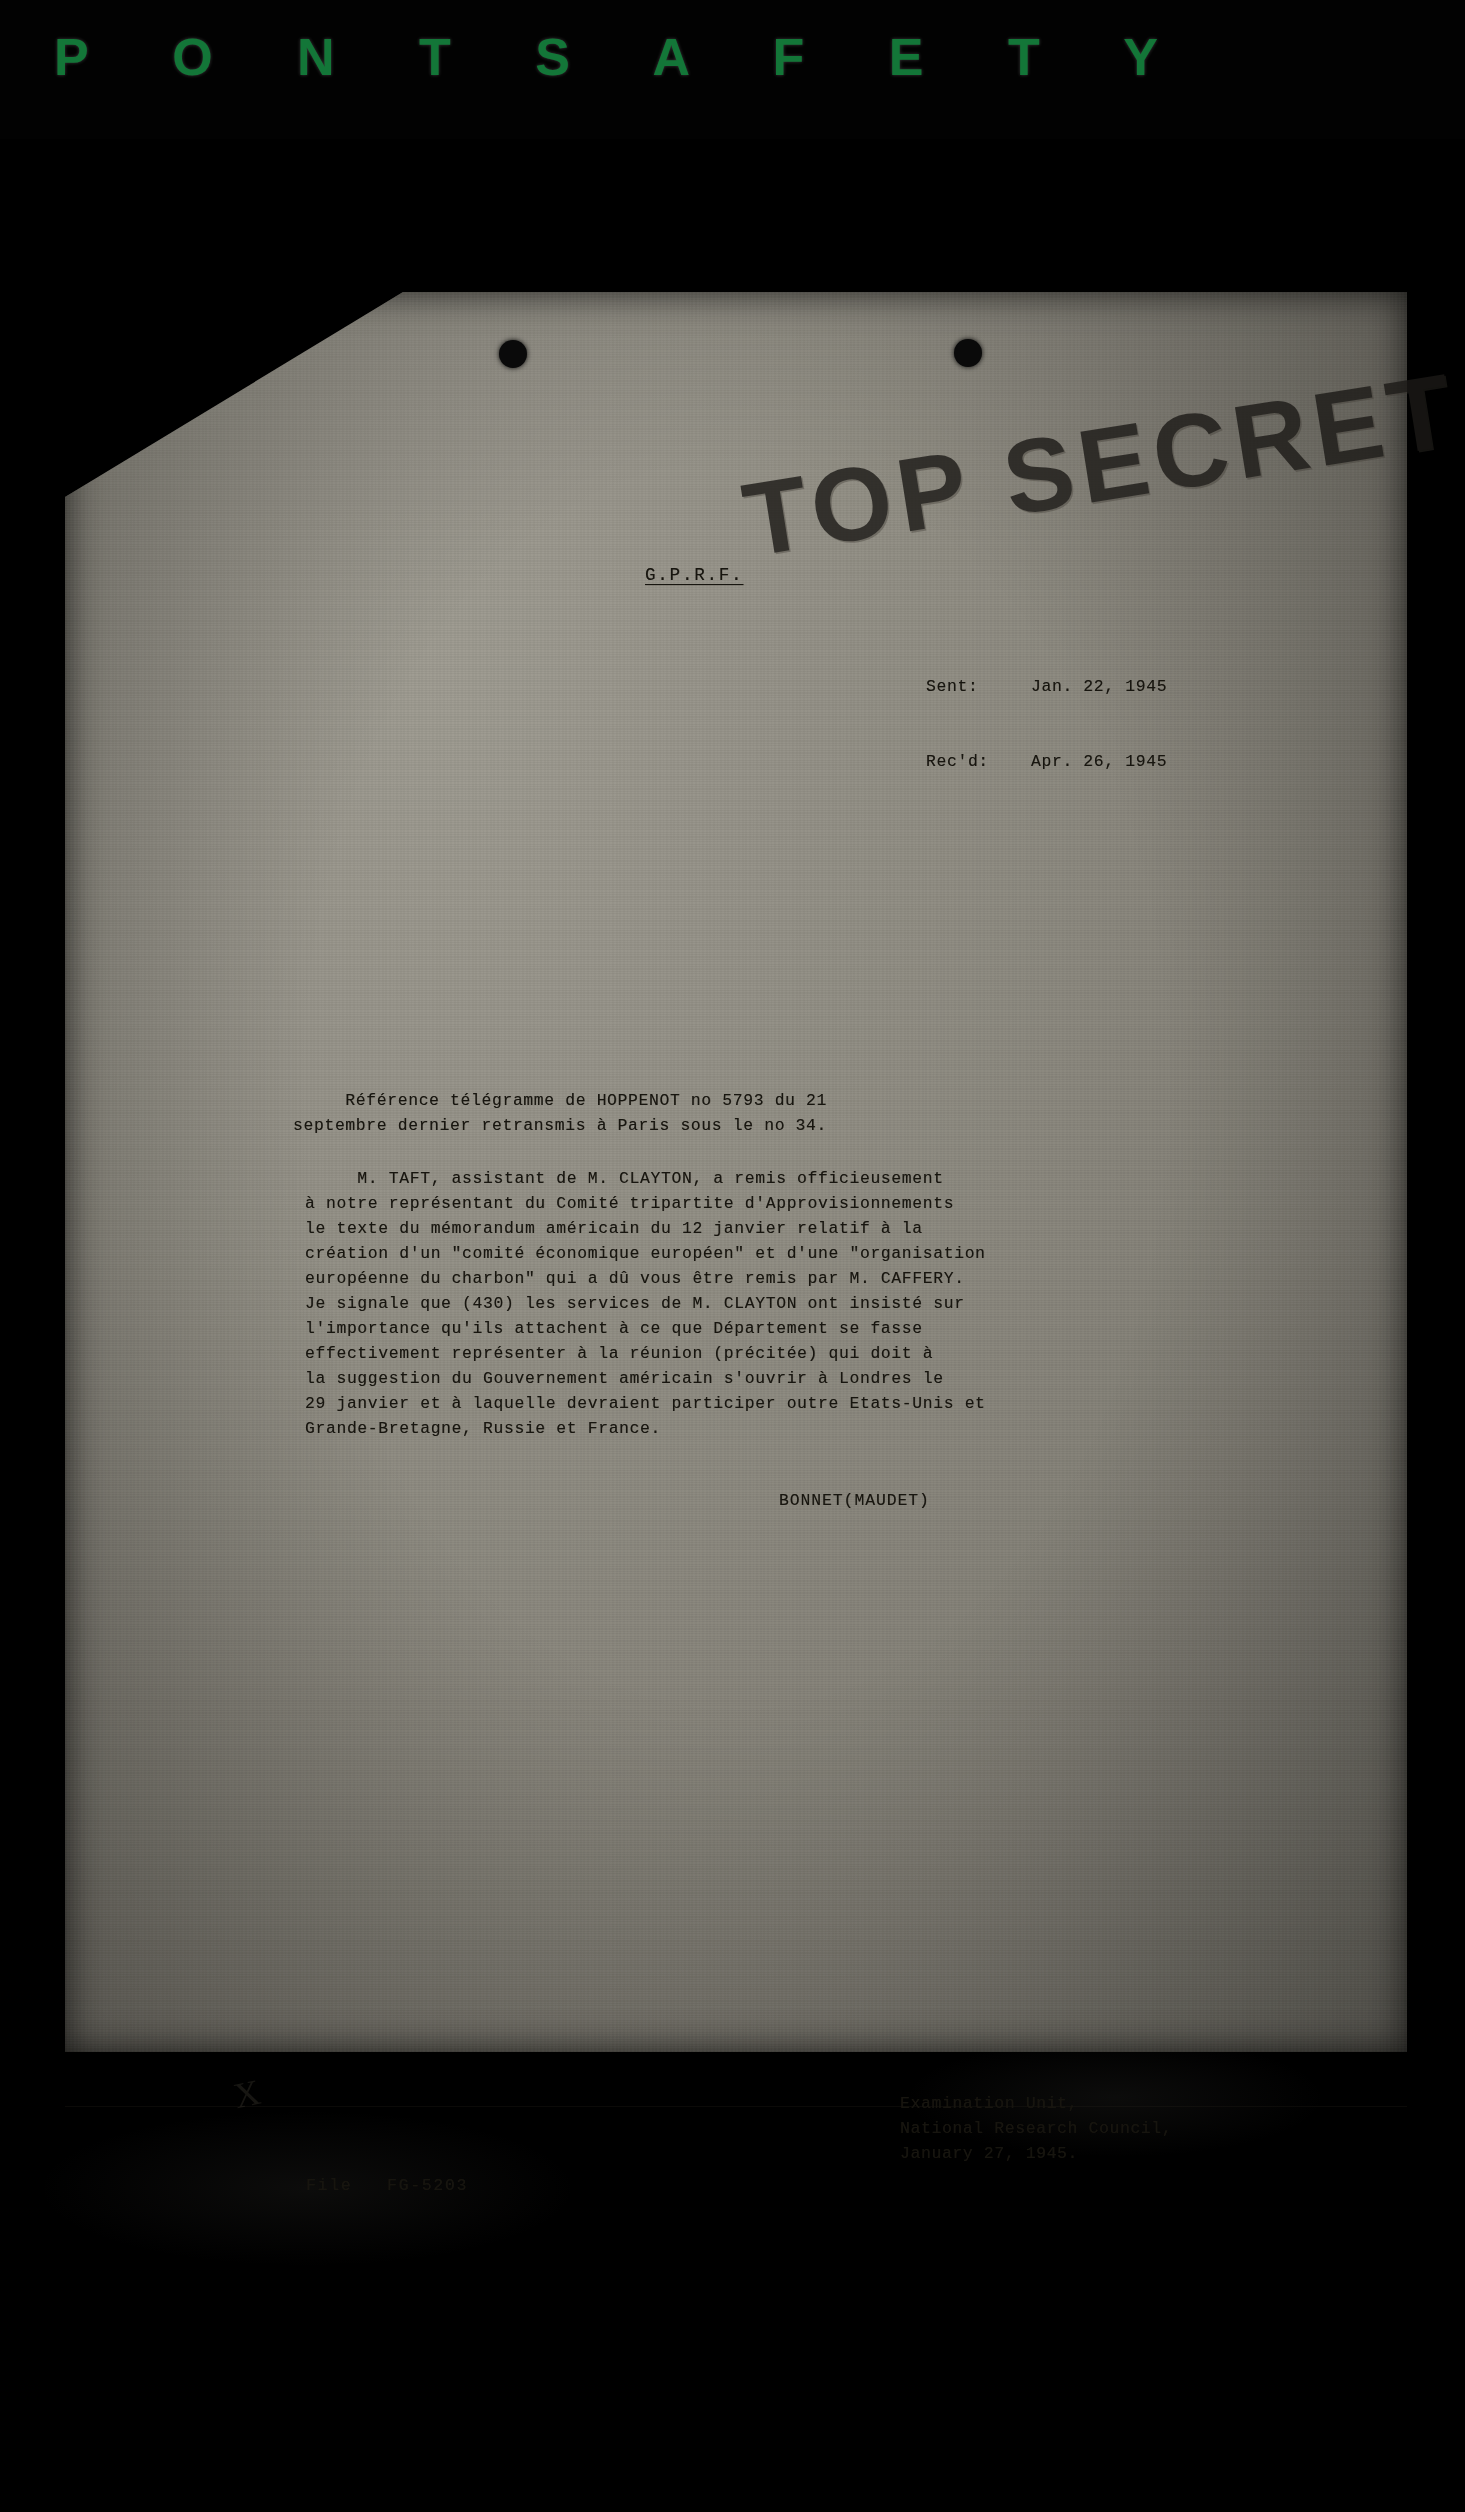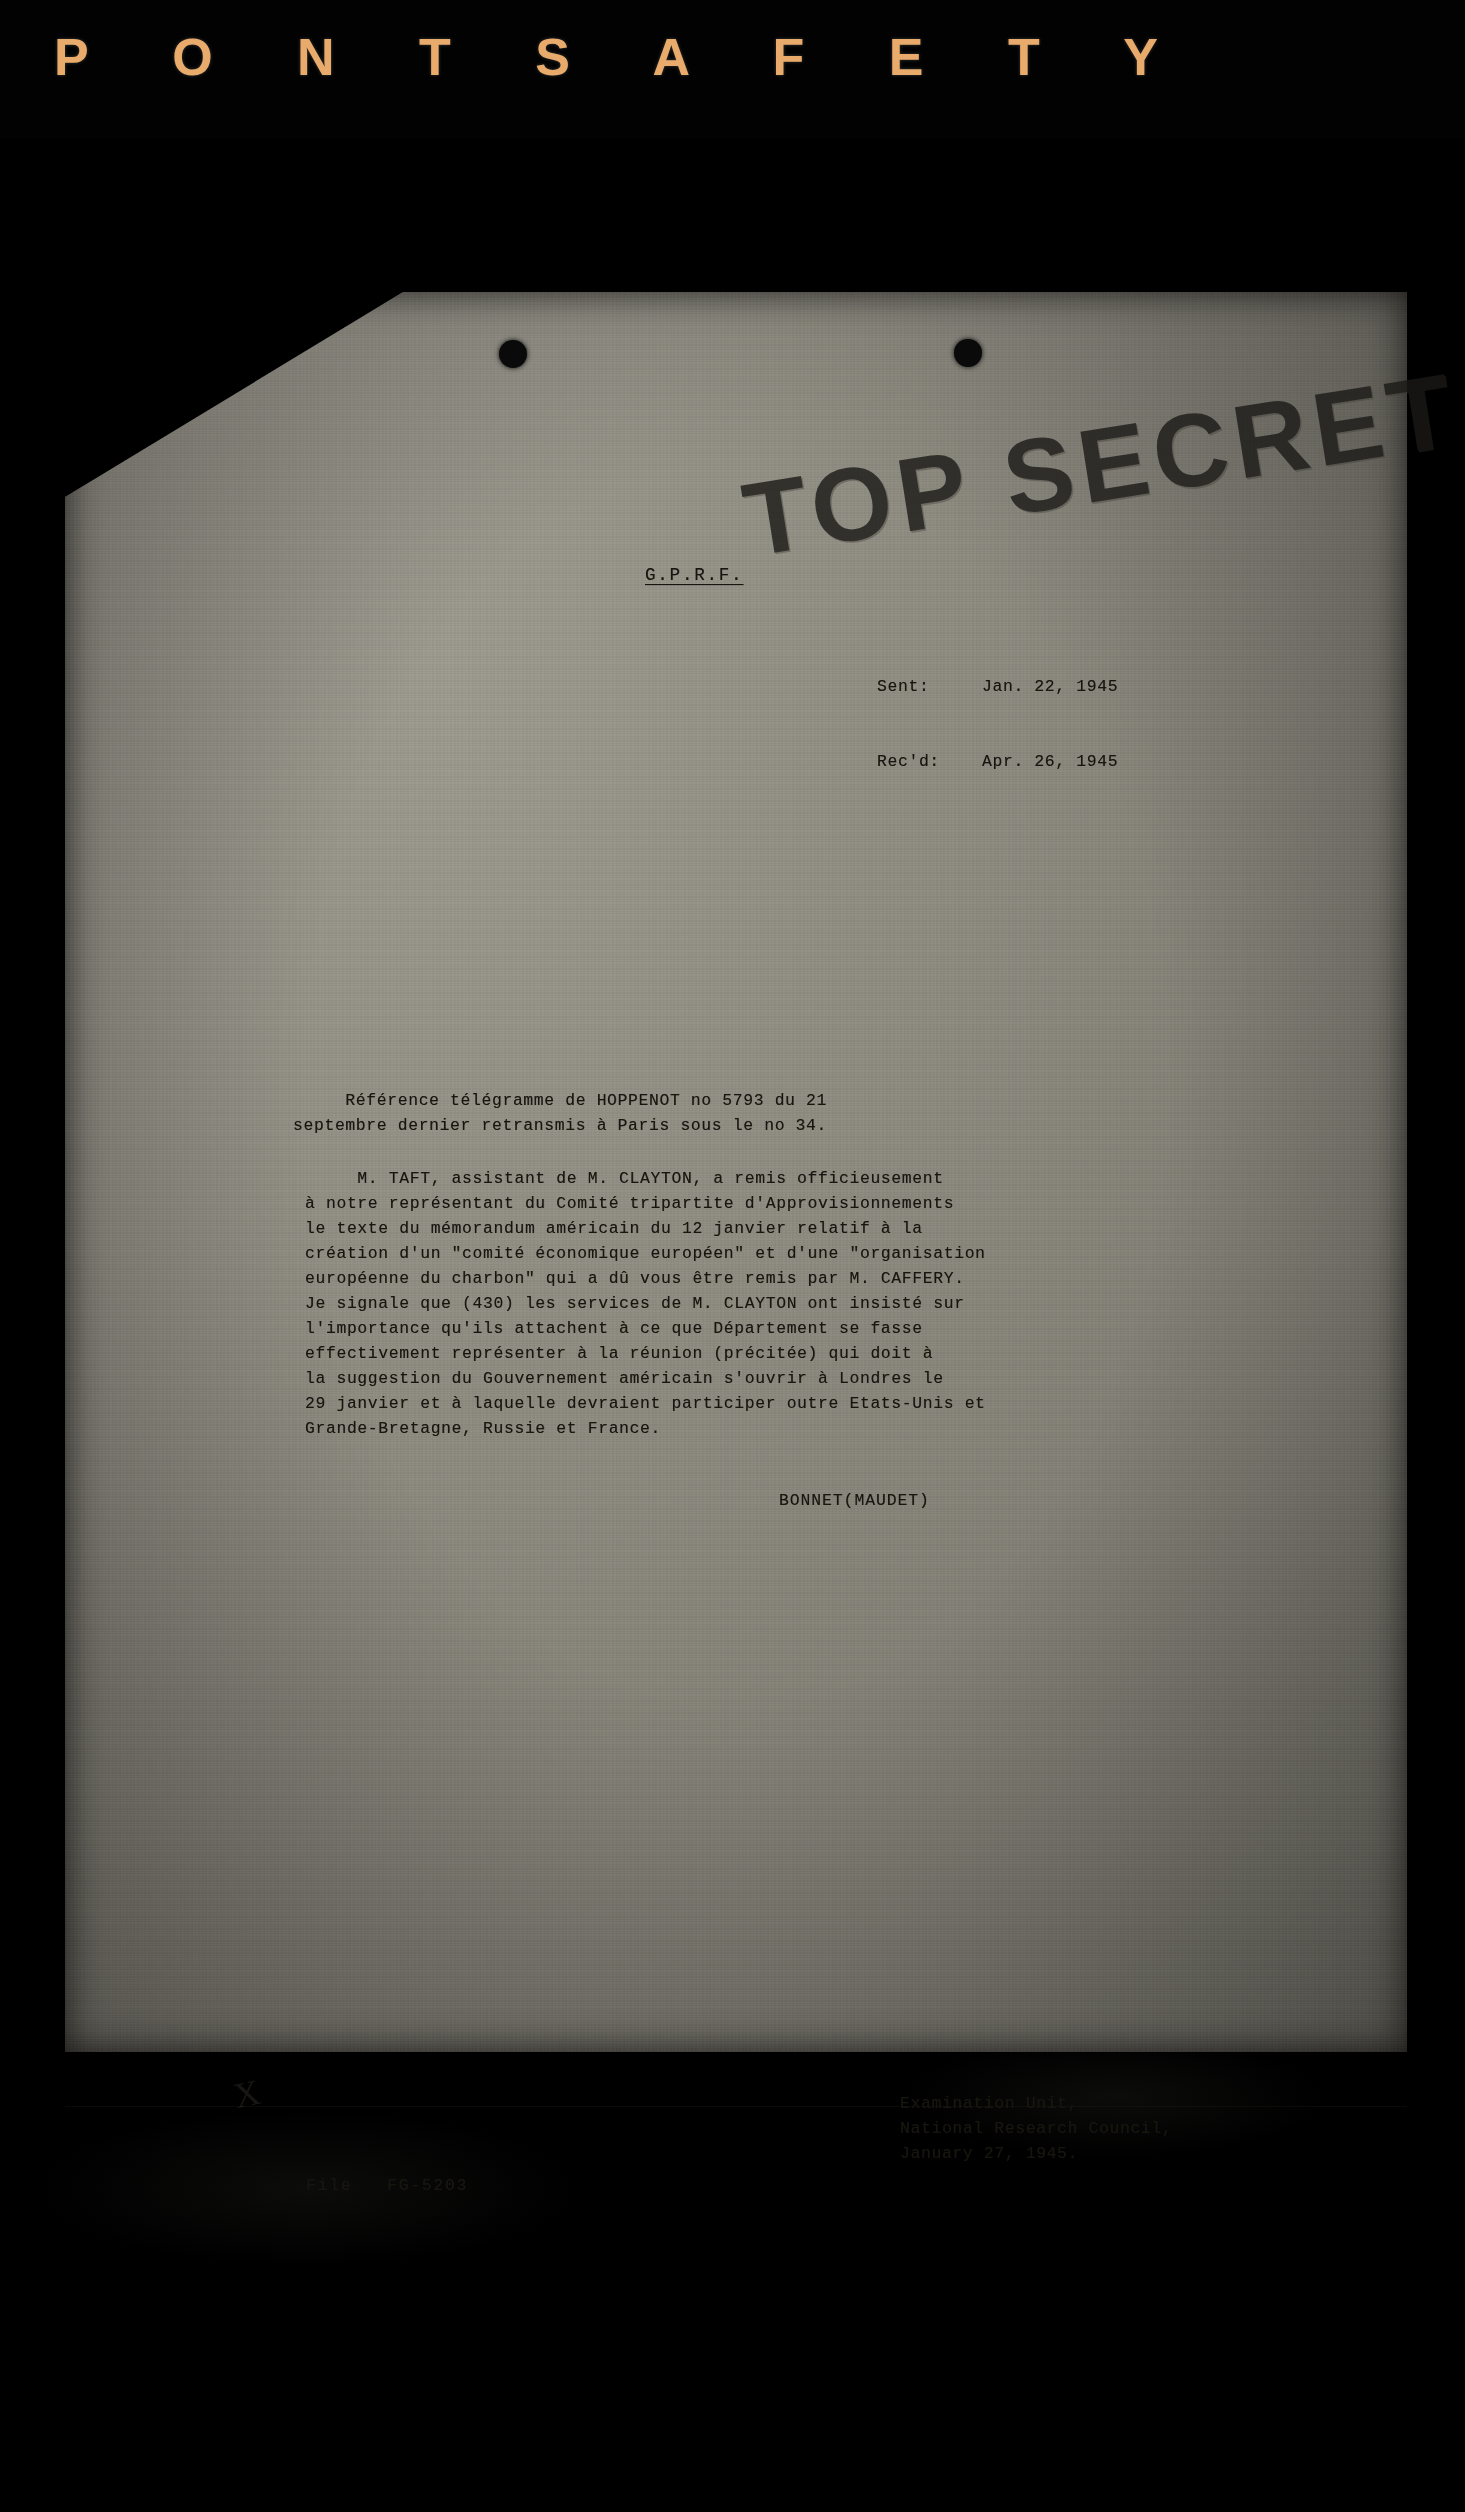--- a/index.html
+++ b/index.html
@@ -26,21 +26,21 @@
   }
   #film-header-text {
     position: absolute;
     top: 26.5px;
     left: 54px;
     width: 1398px;
     font-family: "Liberation Sans", sans-serif;
     font-size: 52px;
     font-weight: 700;
     letter-spacing: 35px;
-    color: #fdba74;
+    color: #15803d;
     white-space: nowrap;
     opacity: 0.92;
     text-shadow: 0 0 3.6px rgba(255,255,255,0.25);
   }
 
   
   #sheet-wrap {
     position: absolute;
     left: 65px;
     top: 292px;
@@ -127,21 +127,21 @@
     text-decoration: underline;
     text-underline-offset: 4.2px;
     margin-left: 44px;
   }
 
   
   #header-left { left: 205px; top: 335px; }
   #header-left .row { display: block; height: 25px; }
   #header-left .lbl { display: inline-block; width: 90px; }
 
-  #header-right { left: 812px; top: 332px; }
+  #header-right { left: 861px; top: 332px; }
   #header-right .row { display: block; height: 25px; }
   #header-right .lbl { display: inline-block; width: 105px; }
   #body-1 { left: 228px; top: 796px; }
 
   #body-main { left: 240px; top: 874px; }
 
   #signature { left: 714px; top: 1196px; letter-spacing: 1px; }
 
   
   #exam-unit { left: 835px; top: 1799px; }

